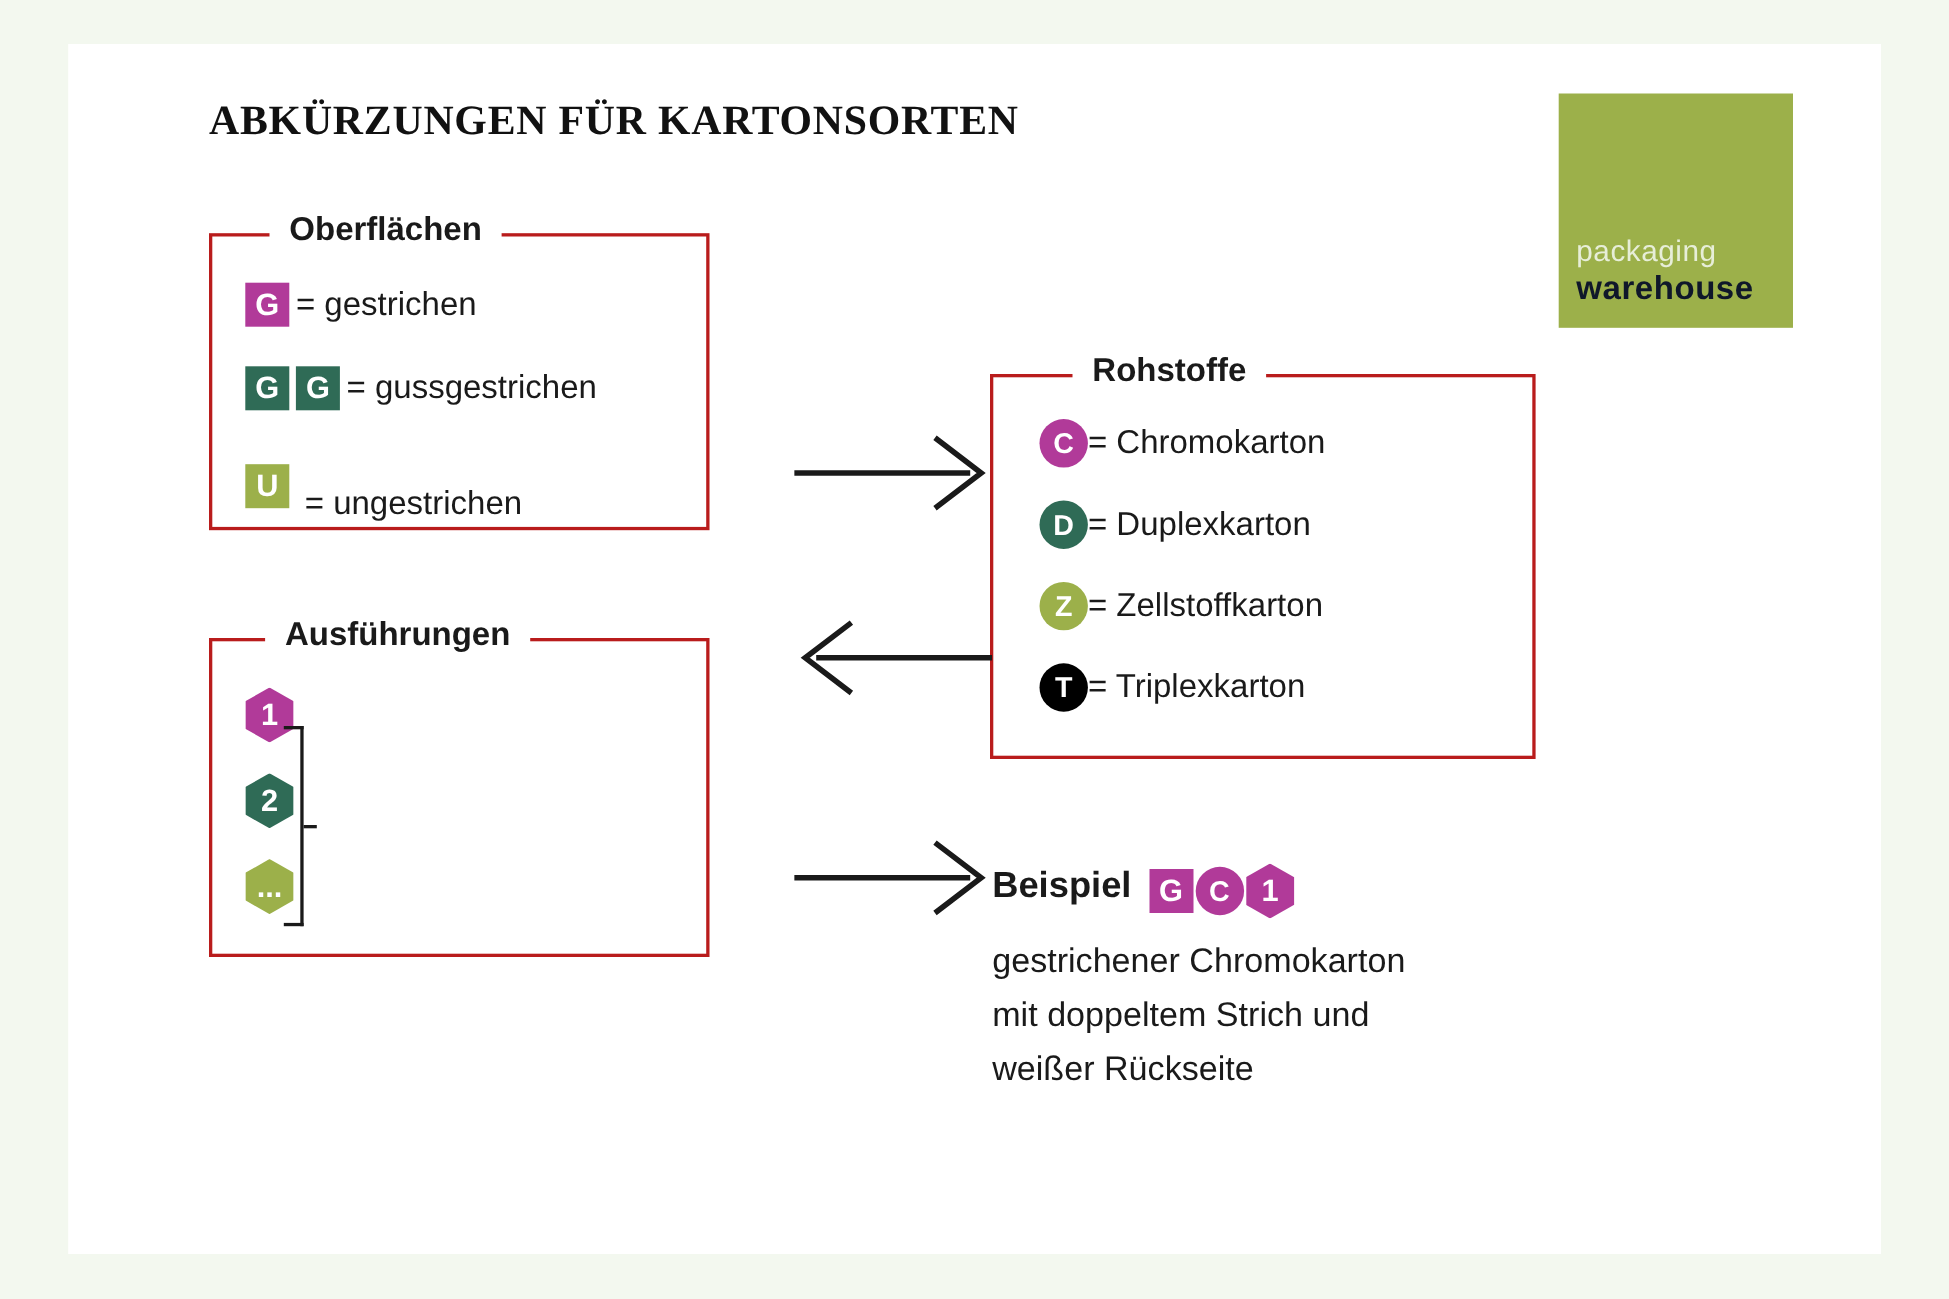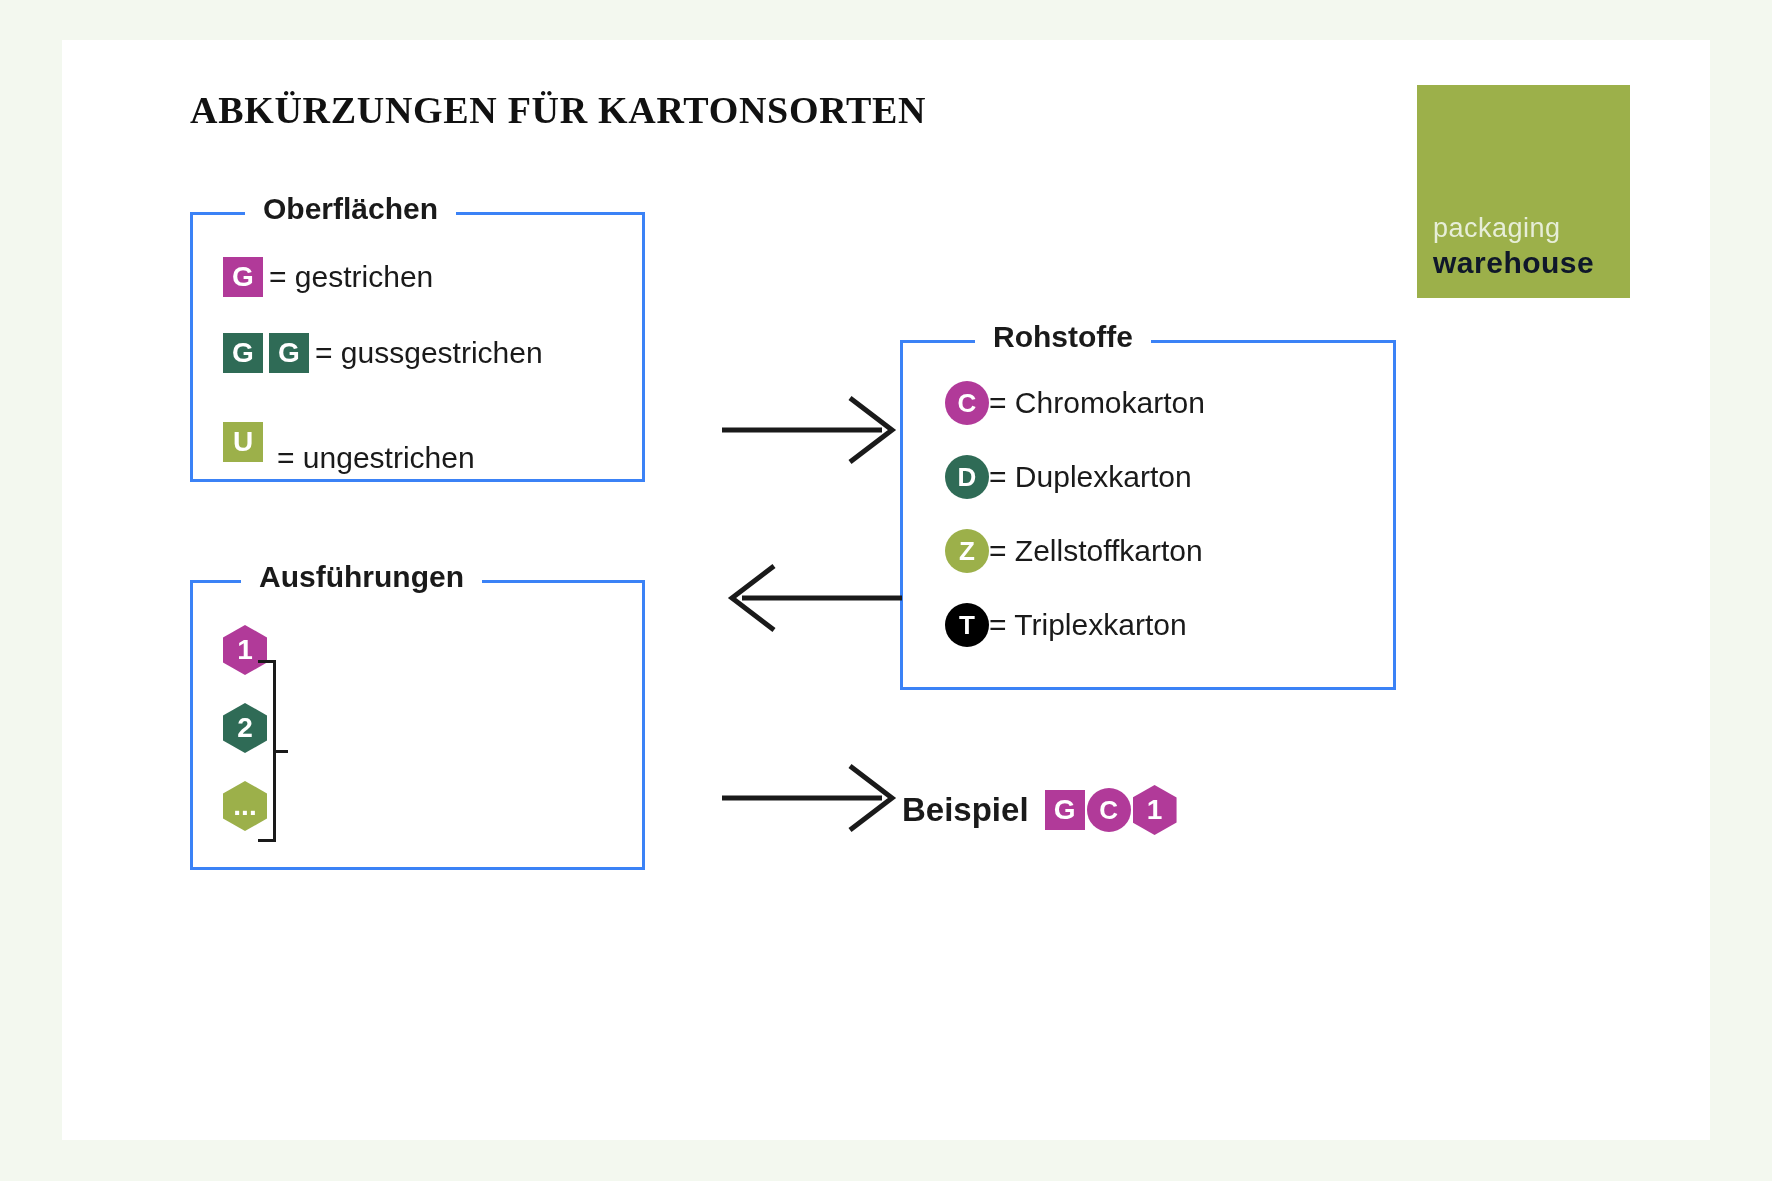--- a/index.html
+++ b/index.html
@@ -60,21 +60,21 @@
     bottom: 18px;
     color: #0f172a;
     font-size: 30px;
     font-weight: bold;
     letter-spacing: 0.5px;
   }
 
   
   .box {
     position: absolute;
-    border: 3px solid #3b82f6;
+    border: 3px solid #b91c1c;
     box-sizing: border-box;
   }
   .box-legend {
     position: absolute;
     top: -23px;
     background: #ffffff;
     padding: 0 18px;
     font-size: 30px;
     font-weight: bold;
     white-space: nowrap;
@@ -195,21 +195,21 @@
 
   
   .beispiel {
     position: absolute;
     left: 840px;
     top: 745px;
     width: 620px;
   }
   .beispiel-head {
     display: flex;
-    align-items: center;
+    align-items: flex-start;
     font-size: 33px;
     font-weight: bold;
   }
   .beispiel-head .chips {
     display: flex;
     align-items: center;
     margin-left: 16px;
     gap: 2px;
   }
   .beispiel-desc {
@@ -307,15 +307,18 @@
 
   <div class="beispiel">
     <div class="beispiel-head">
       <span>Beispiel</span>
       <span class="chips">
         <span class="chip-sq magenta" style="margin-right:0;">G</span>
         <span class="chip-circ magenta">C</span>
         <span class="chip-hex magenta">1</span>
       </span>
     </div>
+    <div class="beispiel-desc">gestrichener Chromokarton
+mit doppeltem Strich und
+weißer Rückseite</div>
   </div>
 
 </div>
 
 </body></html>

